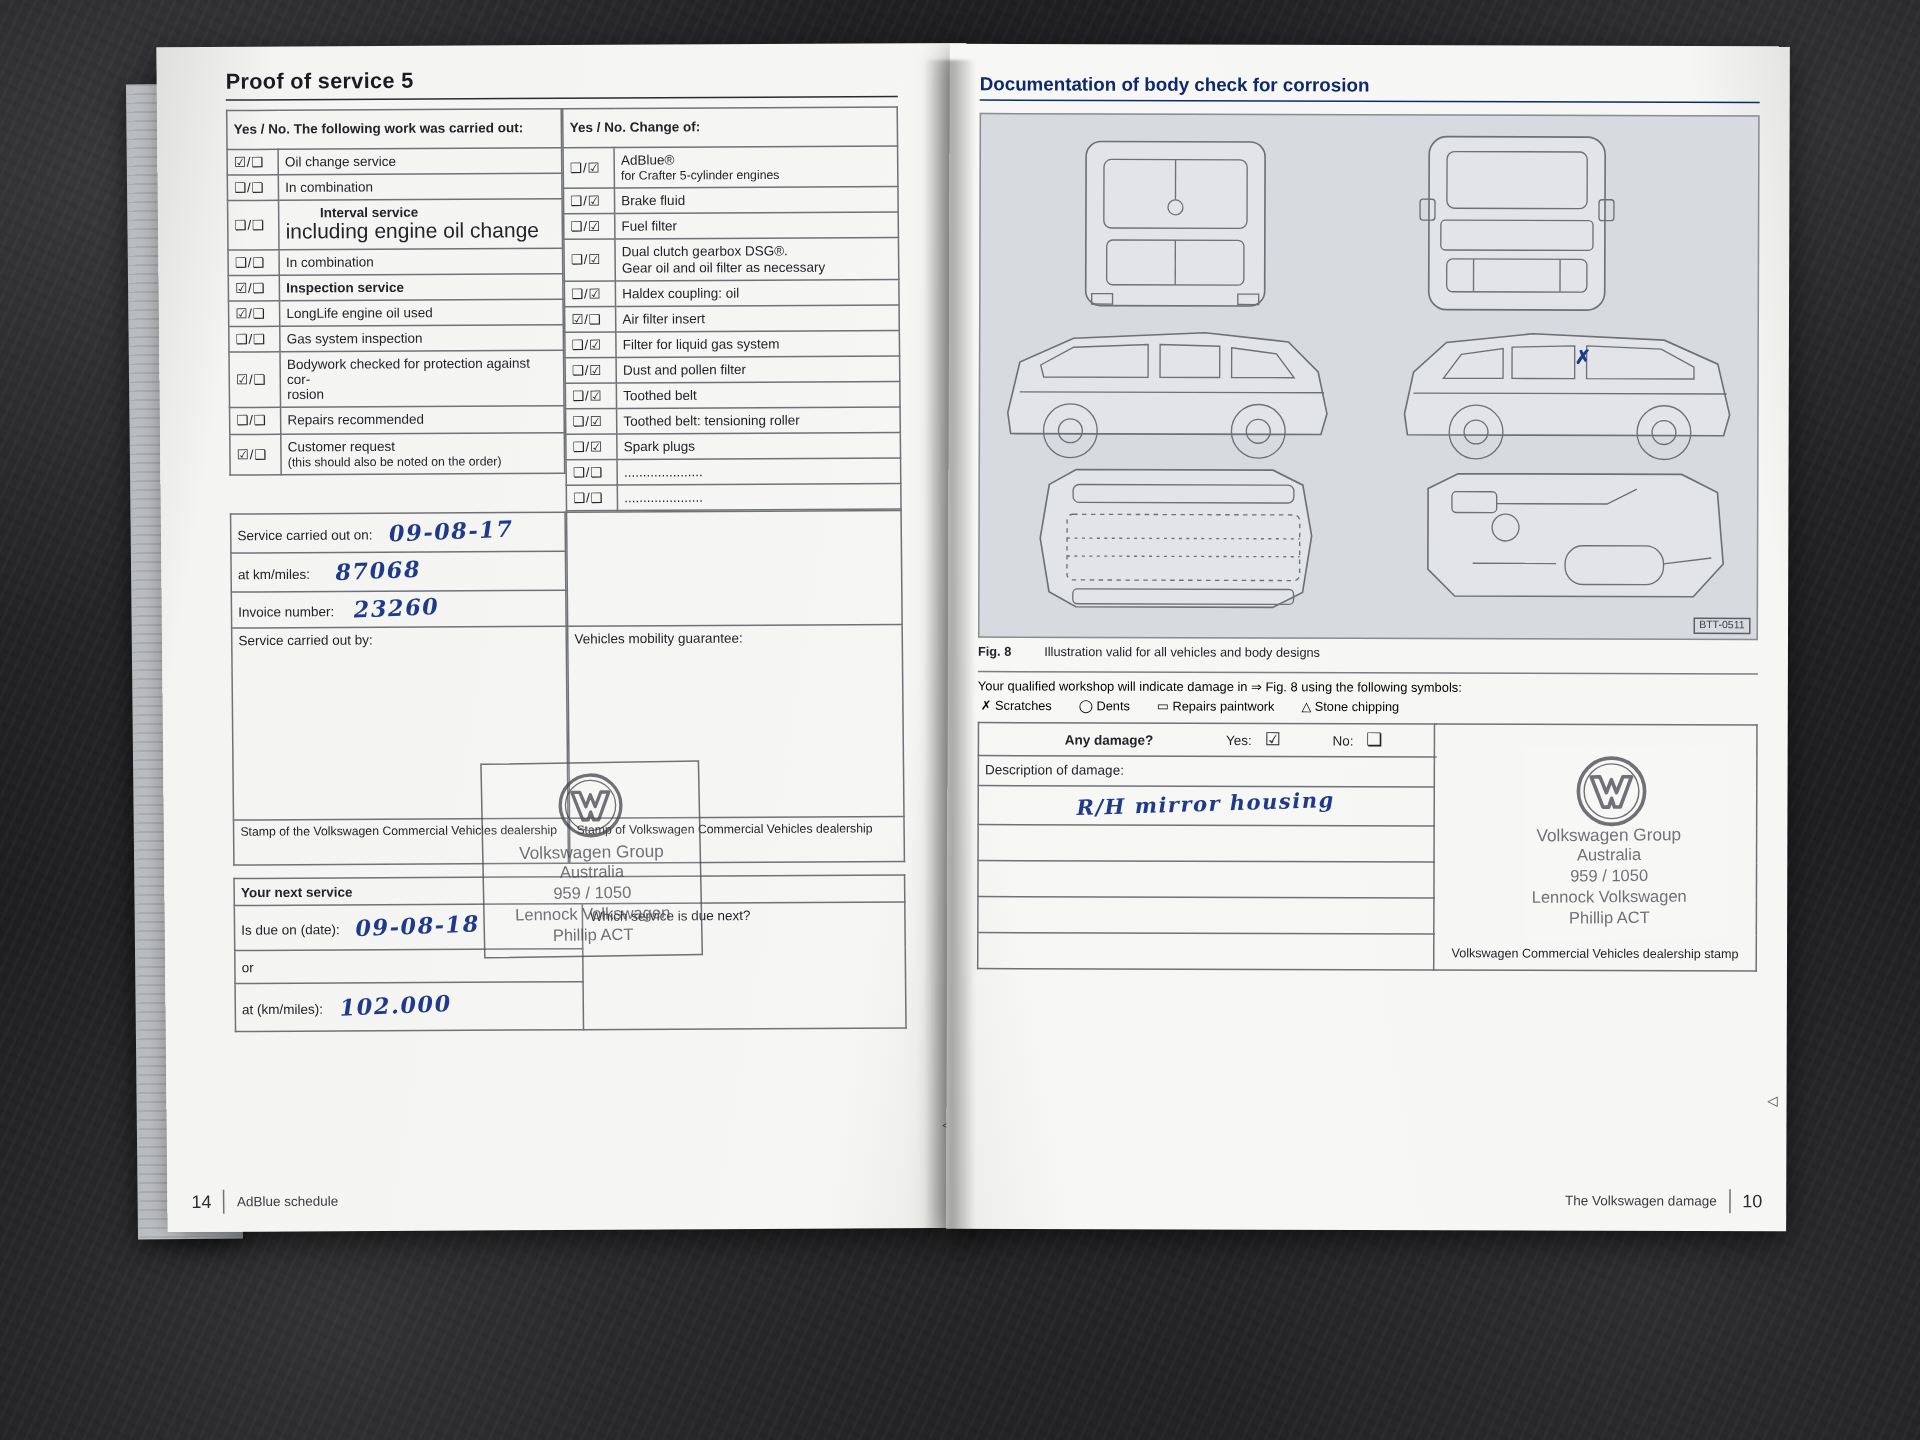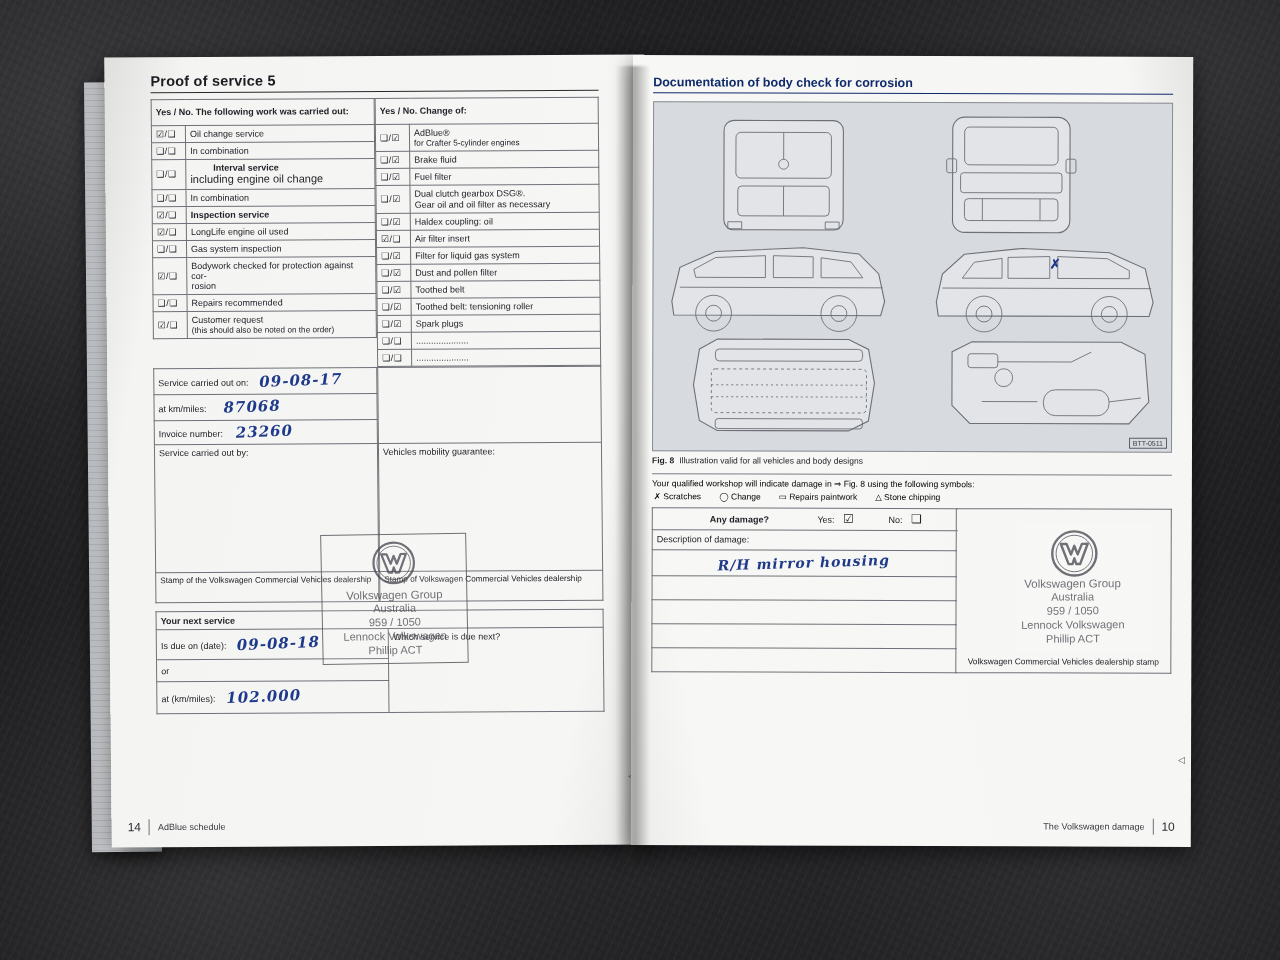--- a/index.html
+++ b/index.html
@@ -21,21 +21,21 @@
       radial-gradient(ellipse at 50% 50%, #202022 0%, #111113 100%);
   }
   .bg:after{
     content:""; position:absolute; inset:0;
     background:
       repeating-linear-gradient(115deg, rgba(255,255,255,.022) 0 2px, rgba(0,0,0,0) 2px 7px),
       repeating-linear-gradient(25deg, rgba(0,0,0,.05) 0 3px, rgba(0,0,0,0) 3px 9px);
   }
 
   
-  .book { position:absolute; left:80px; top:56px; width:1120px; height:830px; }
+  .book { position:absolute; left:80px; top:30px; width:1120px; height:830px; }
 
   .page-stack{
     position:absolute; left:8px; top:26px; width:70px; height:770px;
     background:linear-gradient(90deg,#b9bcc0,#e9eaec 40%,#cfd2d6 75%,#aeb2b6);
     transform:rotate(-0.6deg);
     box-shadow:0 4px 16px rgba(0,0,0,.55);
   }
   .page-stack:before{
     content:""; position:absolute; inset:0;
     background:repeating-linear-gradient(180deg, rgba(120,125,130,.45) 0 1px, rgba(0,0,0,0) 1px 6px);
@@ -130,21 +130,21 @@
     background:#d7dade;
     height:350px; position:relative; margin:0 4px;
     overflow:hidden;
   }
   .fig-code{
     position:absolute; right:4px; bottom:3px;
     font-size:7px; border:1px solid #5b5e64; padding:1px 3px;
     color:#3b3c42; background:#d7dade;
   }
   .figcap{ font-size:8.5px; margin:4px 4px 0 4px; color:#23242a; }
-  .figcap b{ margin-right:5px; }
+  .figcap b{ margin-right:22px; }
 
   .sym-row{ display:flex; gap:18px; font-size:8.5px; margin-top:3px; padding-left:2px;}
   .sym-row span{ white-space:nowrap; }
 
   .dmg-table{ margin:6px 4px 0 4px; }
 
   .footer{
     position:absolute; bottom:12px; left:16px; right:16px;
     font-size:9px; color:#3a3b41;
     display:flex; align-items:center;
@@ -184,21 +184,21 @@
             <tr>
                   <td class="chk" style="width:34px">☑/❏</td>
                   <td>Oil change service</td>
                 </tr>
             <tr>
                   <td class="chk">❏/❏</td>
                   <td>In combination</td>
                 </tr>
             <tr>
                   <td class="chk">❏/❏</td>
-                  <td><span class="bold">Interval service</span><br><span style="font-size:11px">including engine oil change</span></td>
+                  <td><span class="bold">Interval service</span><br><span style="font-size:14px">including engine oil change</span></td>
                 </tr>
             <tr>
                   <td class="chk">❏/❏</td>
                   <td>In combination</td>
                 </tr>
             <tr>
                   <td class="chk">☑/❏</td>
                   <td class="bold">Inspection service</td>
                 </tr>
             <tr>
@@ -475,21 +475,21 @@
       </div>
 
       <div class="figcap">
         <b>Fig. 8</b><span>Illustration valid for all vehicles and body designs</span>
       </div>
 
       <div style="border-top:1px solid #7b7e84; margin:8px 4px 0 4px; padding-top:4px;">
         <div style="font-size:8.6px;">Your qualified workshop will indicate damage in ⇒ Fig. 8 using the following symbols:</div>
         <div class="sym-row">
           <span>✗ Scratches</span>
-          <span>◯ Change</span>
+          <span>◯ Dents</span>
           <span>▭ Repairs paintwork</span>
           <span>△ Stone chipping</span>
         </div>
       </div>
 
       <div class="dmg-table">
         <table class="grid">
           <tbody>
               <tr>
             <td colspan="2" style="height:22px; text-align:center">

